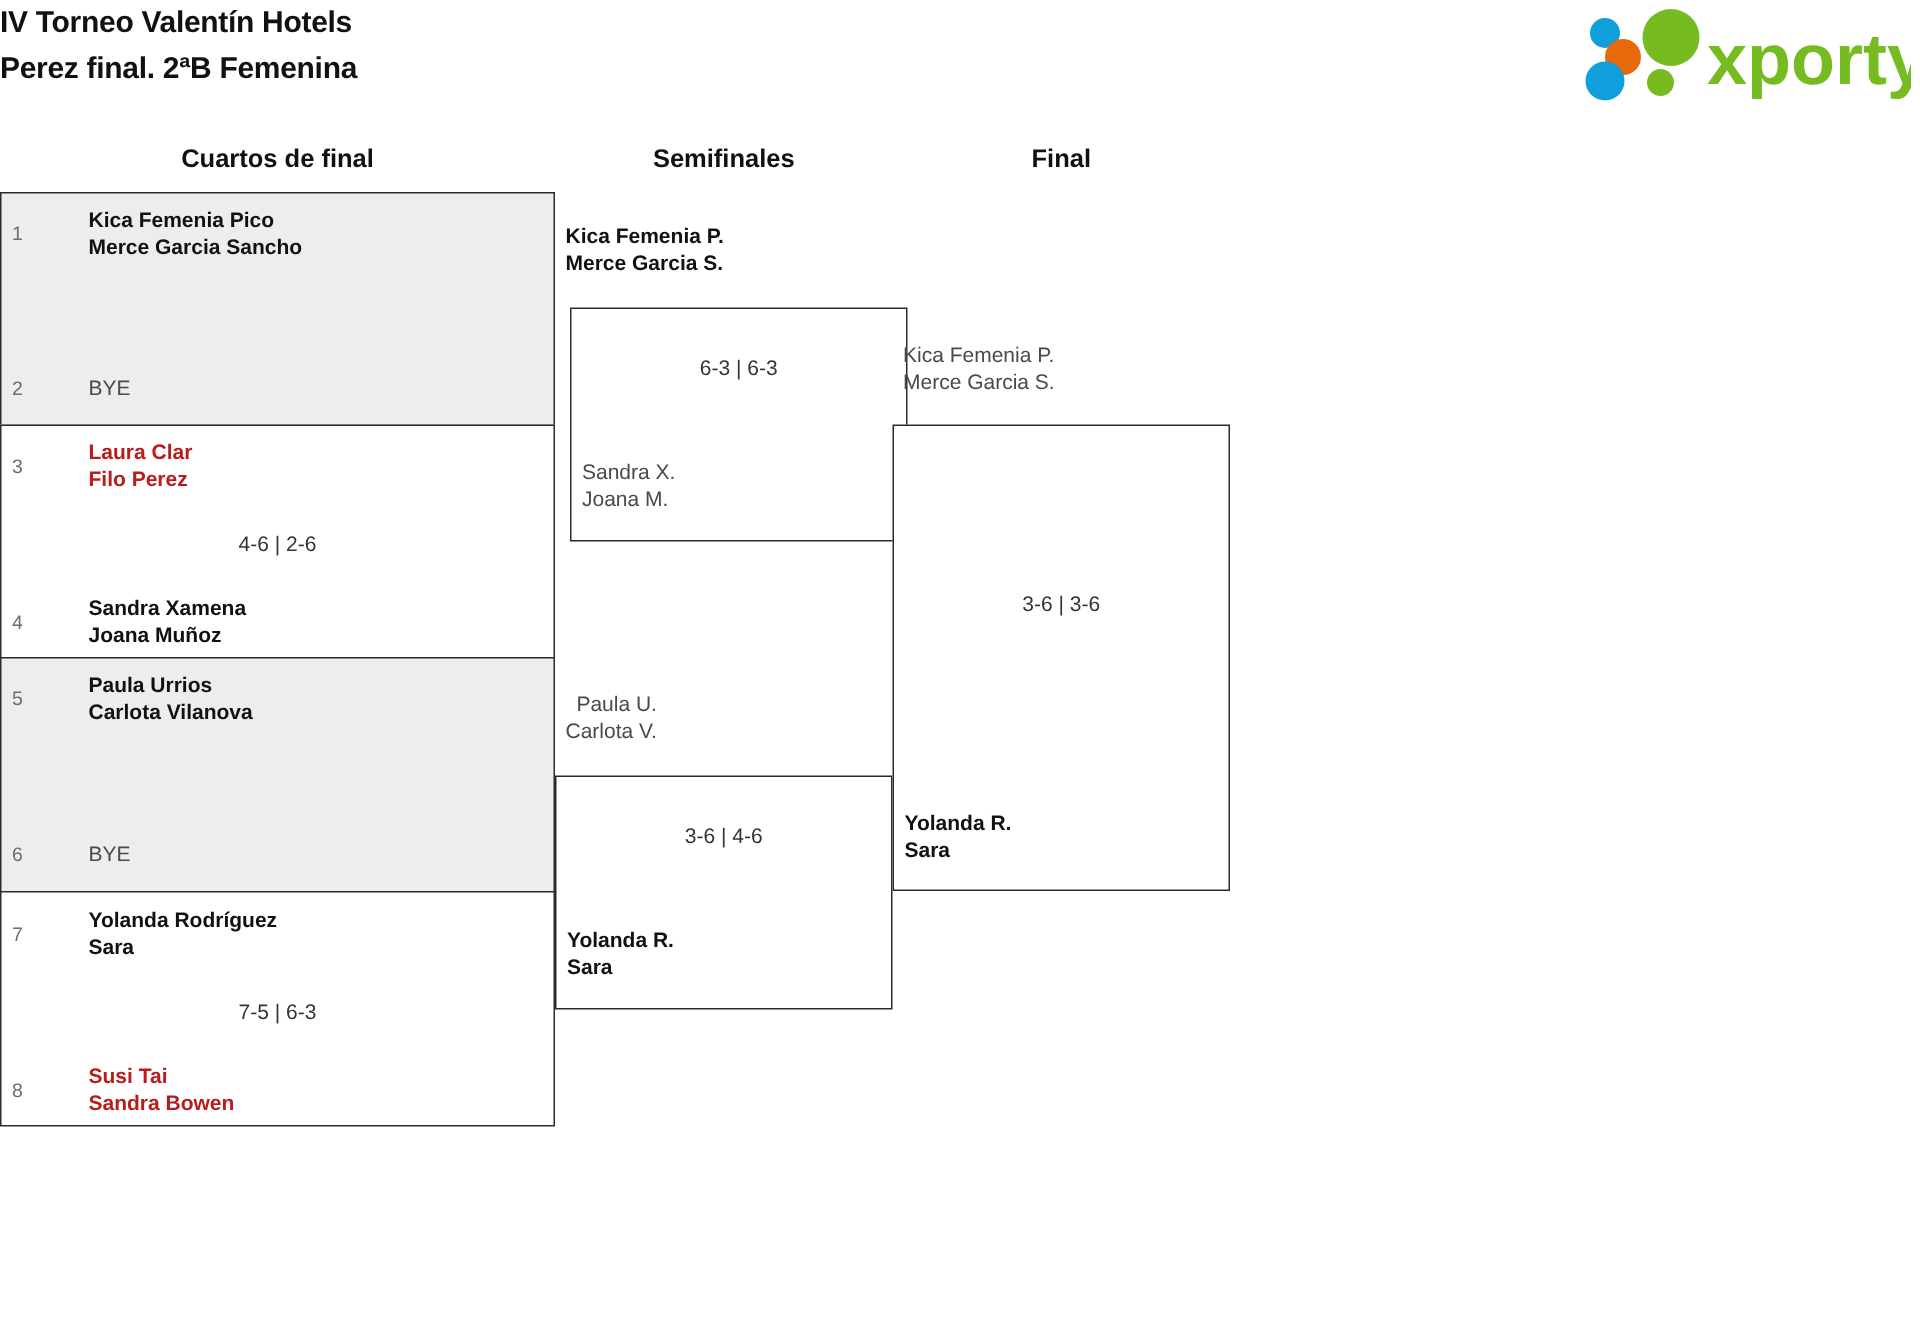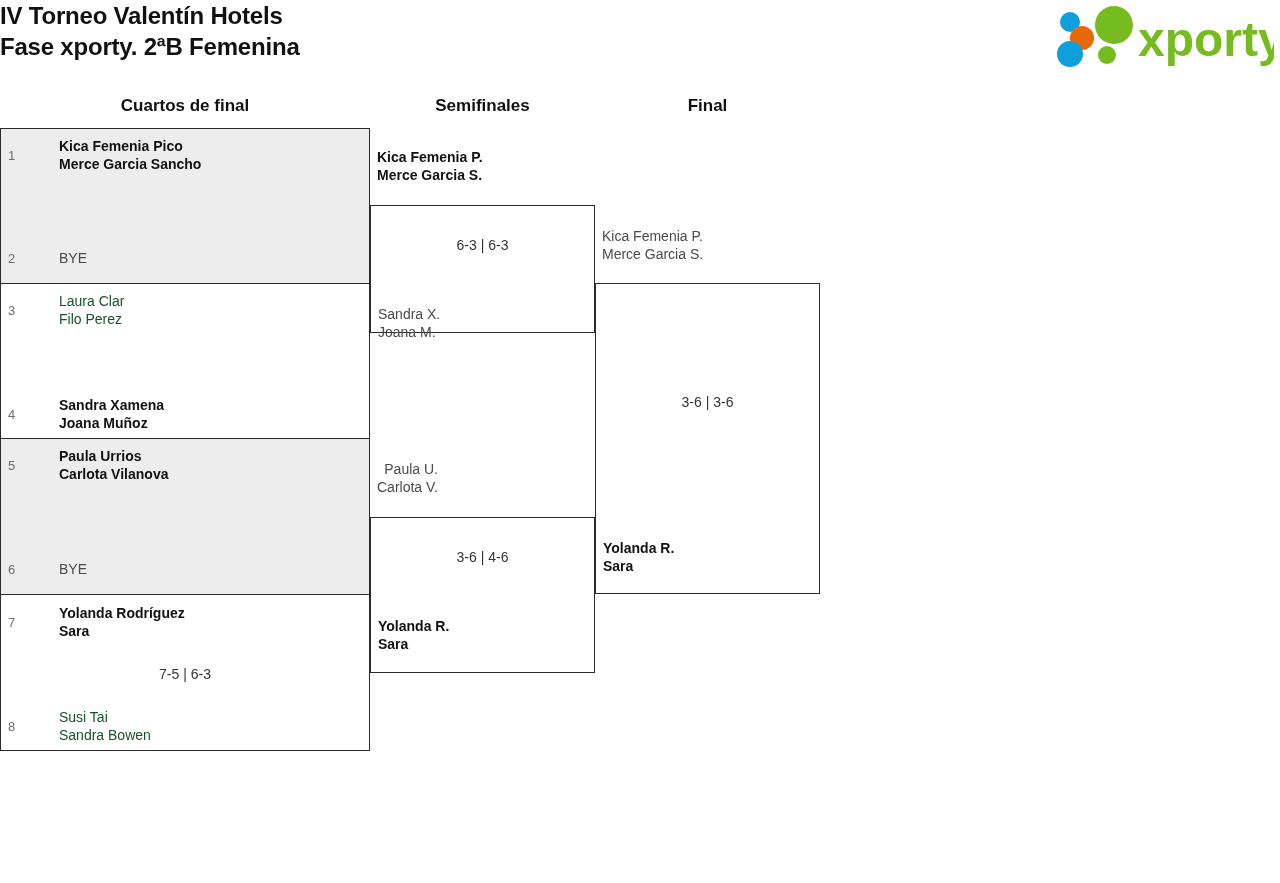--- a/index.html
+++ b/index.html
@@ -9,21 +9,21 @@
     background: #ffffff;
     font-family: "Liberation Sans", sans-serif;
     color: #1a1a1a;
     overflow: hidden;
   }
   #page { position: relative; width: 1280px; height: 883px; }
 
   
   .title-block {
     position: absolute; left: 0; top: 0;
-    font-size: 24px; font-weight: 700; line-height: 31px;
+    font-size: 20px; font-weight: 700; line-height: 31px;
     color: #111111; letter-spacing: -0.2px;
   }
   .title-line { display: block; white-space: pre; }
 
   .logo {
     position: absolute; right: 6px; top: 6px;
     width: 226px; height: 62px;
   }
 
   
@@ -53,21 +53,21 @@
     padding-left: 7px;
   }
   .seed {
     width: 19px; flex: 0 0 19px;
     font-size: 13px; color: #6e6e6e;
     text-align: left; line-height: 15px;
   }
   .names { line-height: 18px; margin-left: 32px; }
   .pname { display: block; white-space: pre; font-size: 14px; }
   .winner .pname { color: #111111; font-weight: 700; }
-  .loser  .pname { color: #14532d; font-weight: 400; }
+  .loser  .pname { color: #b91c1c; font-weight: 700; }
   .bye .pname { color: #4a4a4a; font-weight: 400; font-size: 14px; }
 
   .score {
     position: absolute; left: 0; right: 0;
     text-align: center;
     font-size: 14px; color: #33333a;
     white-space: pre;
   }
 
   
@@ -79,21 +79,21 @@
   .plate.winner .pname { color: #111111; font-weight: 700; }
   .plate.loser  .pname { color: #4a4a4a; font-weight: 400; }
 </style>
 </head>
 <body>
 
 <div id="page">
 
   <div class="title-block">
     <span class="title-line">IV Torneo Valentín Hotels</span>
-    <span class="title-line">Fase xporty. 2ªB Femenina</span>
+    <span class="title-line">Perez final. 2ªB Femenina</span>
   </div>
 
   <div class="logo">
     <svg width="226" height="62" viewBox="0 0 226 62">
       <circle cx="22" cy="16" r="10" fill="#0f9fdb"></circle>
       <circle cx="34" cy="32" r="12" fill="#e8690b"></circle>
       <circle cx="66" cy="19" r="19" fill="#76bc21"></circle>
       <circle cx="22" cy="48" r="13" fill="#0f9fdb"></circle>
       <circle cx="59" cy="49" r="9" fill="#76bc21"></circle>
       <text x="90" y="50" font-family="Liberation Sans, sans-serif" font-size="48" font-weight="700" fill="#76bc21">xporty</text>
@@ -124,20 +124,21 @@
     </div>
 
     <div class="match-box" style="left:0px; top:283px; width:370px; height:156px;">
       <div class="slot loser" style="top:8px;">
         <span class="seed">3</span>
         <span class="names">
           <span class="pname">Laura Clar</span>
           <span class="pname">Filo Perez</span>
         </span>
       </div>
+      <div class="score" style="top:70px;">4-6 | 2-6</div>
       <div class="slot winner" style="top:112px;">
         <span class="seed">4</span>
         <span class="names">
           <span class="pname">Sandra Xamena</span>
           <span class="pname">Joana Muñoz</span>
         </span>
       </div>
     </div>
 
     <div class="match-box shaded" style="left:0px; top:438px; width:370px; height:157px;">
@@ -173,21 +174,21 @@
           <span class="pname">Sandra Bowen</span>
         </span>
       </div>
     </div>
 
     <div class="plate winner" style="left:377px; top:148px;">
       <span class="pname">Kica Femenia P.</span>
       <span class="pname">Merce Garcia S.</span>
     </div>
 
-    <div class="match-box" style="left:370px; top:205px; width:225px; height:128px;padding-left:25px;">
+    <div class="match-box" style="left:380px; top:205px; width:225px; height:156px;padding-left:25px;">
       <div class="score" style="top:31px;">6-3 | 6-3</div>
       <div class="plate loser" style="left:7px; top:99px;">
         <span class="pname">Sandra X.</span>
         <span class="pname">Joana M.</span>
       </div>
     </div>
 
     <div class="plate loser" style="left:377px; top:460px;text-align:right;">
       <span class="pname">Paula U.</span>
       <span class="pname">Carlota V.</span>

